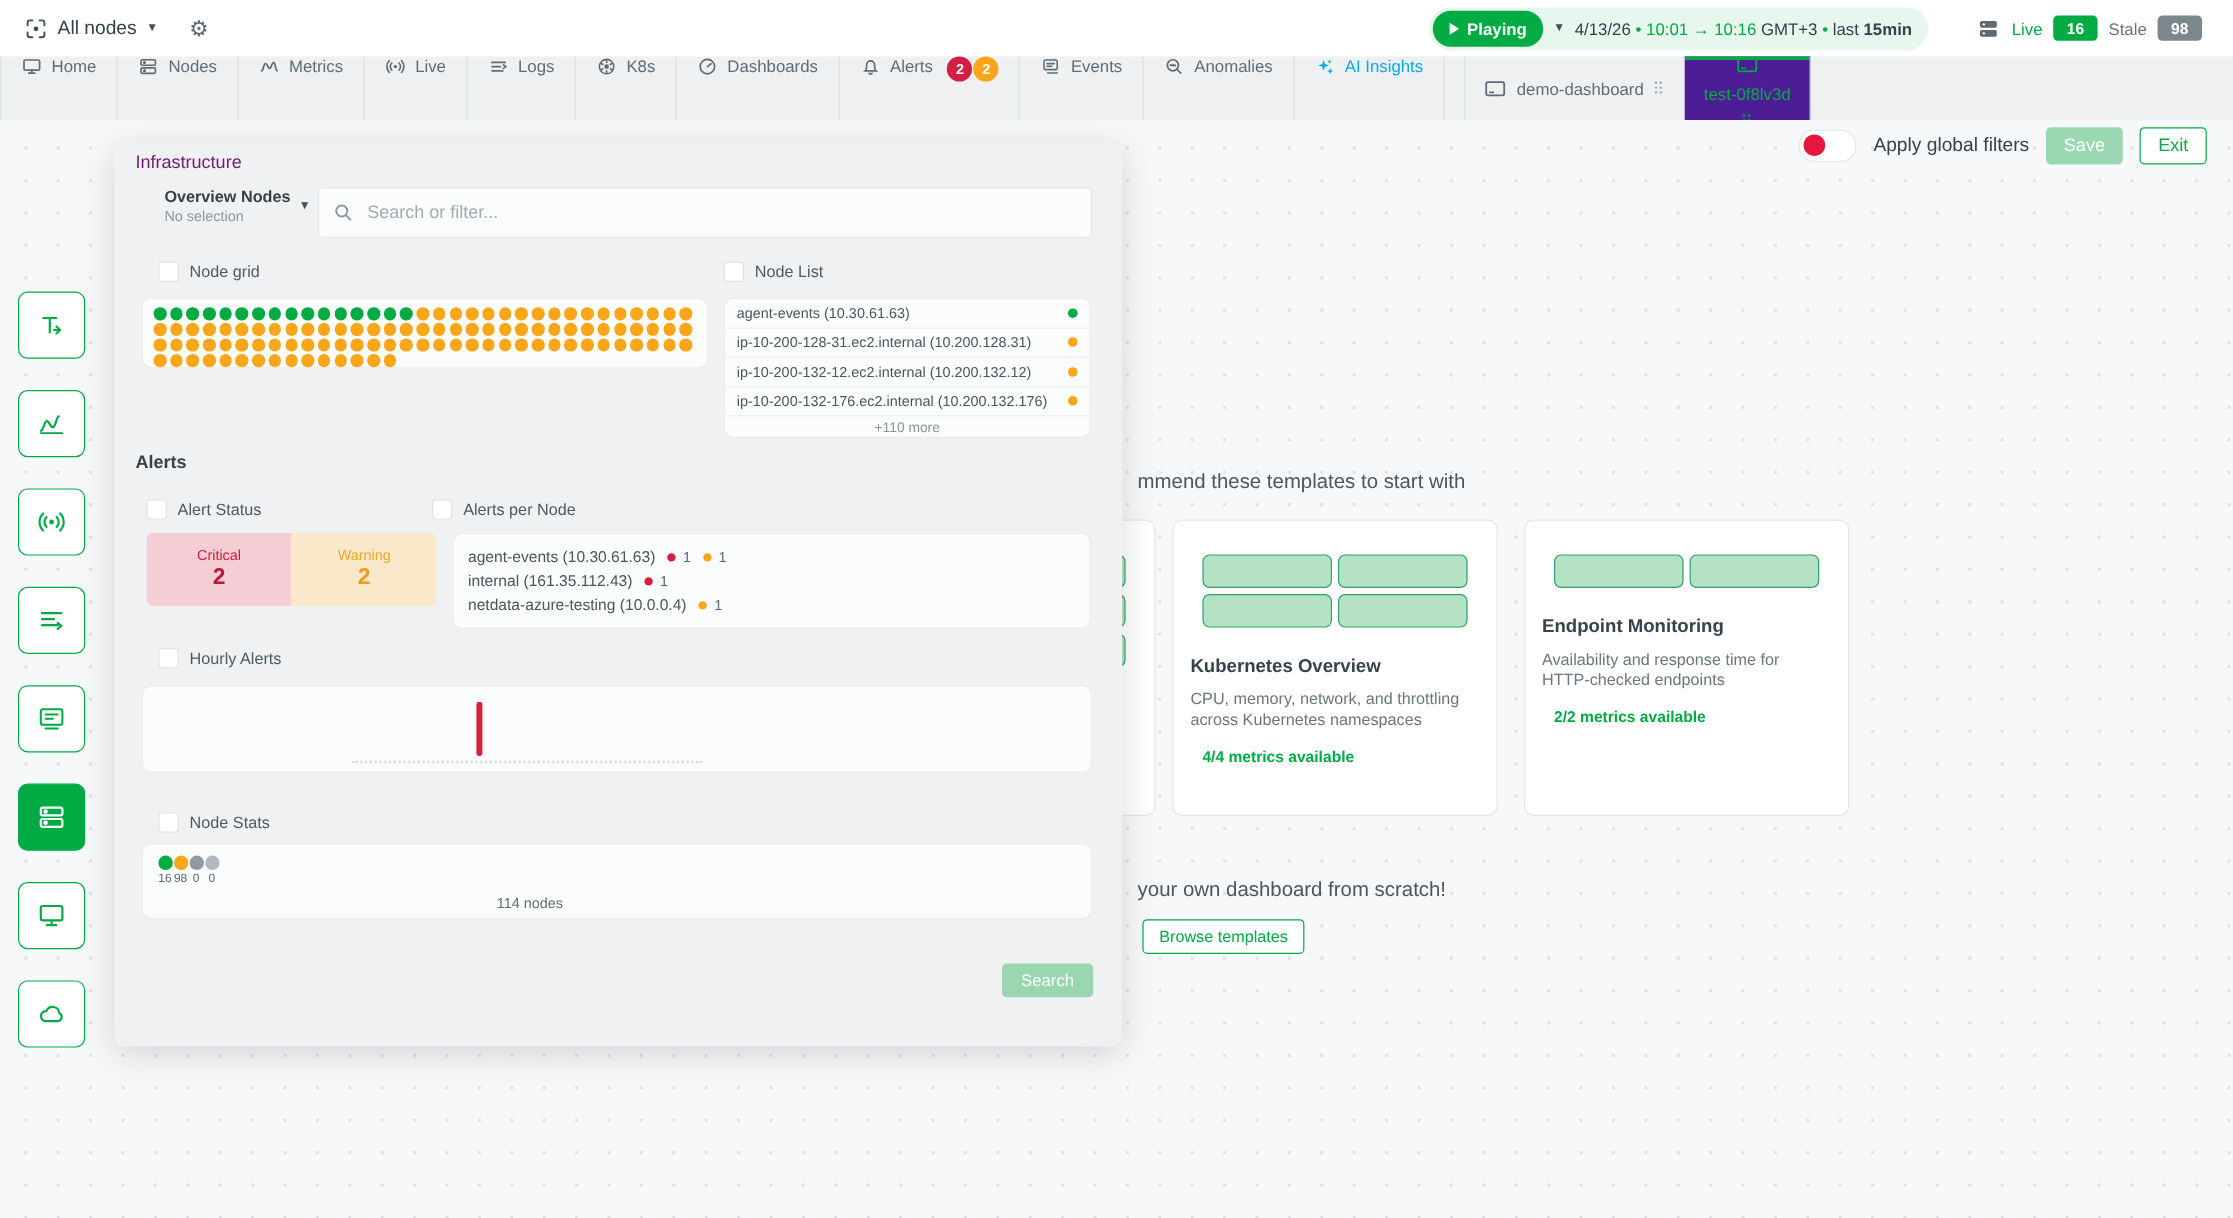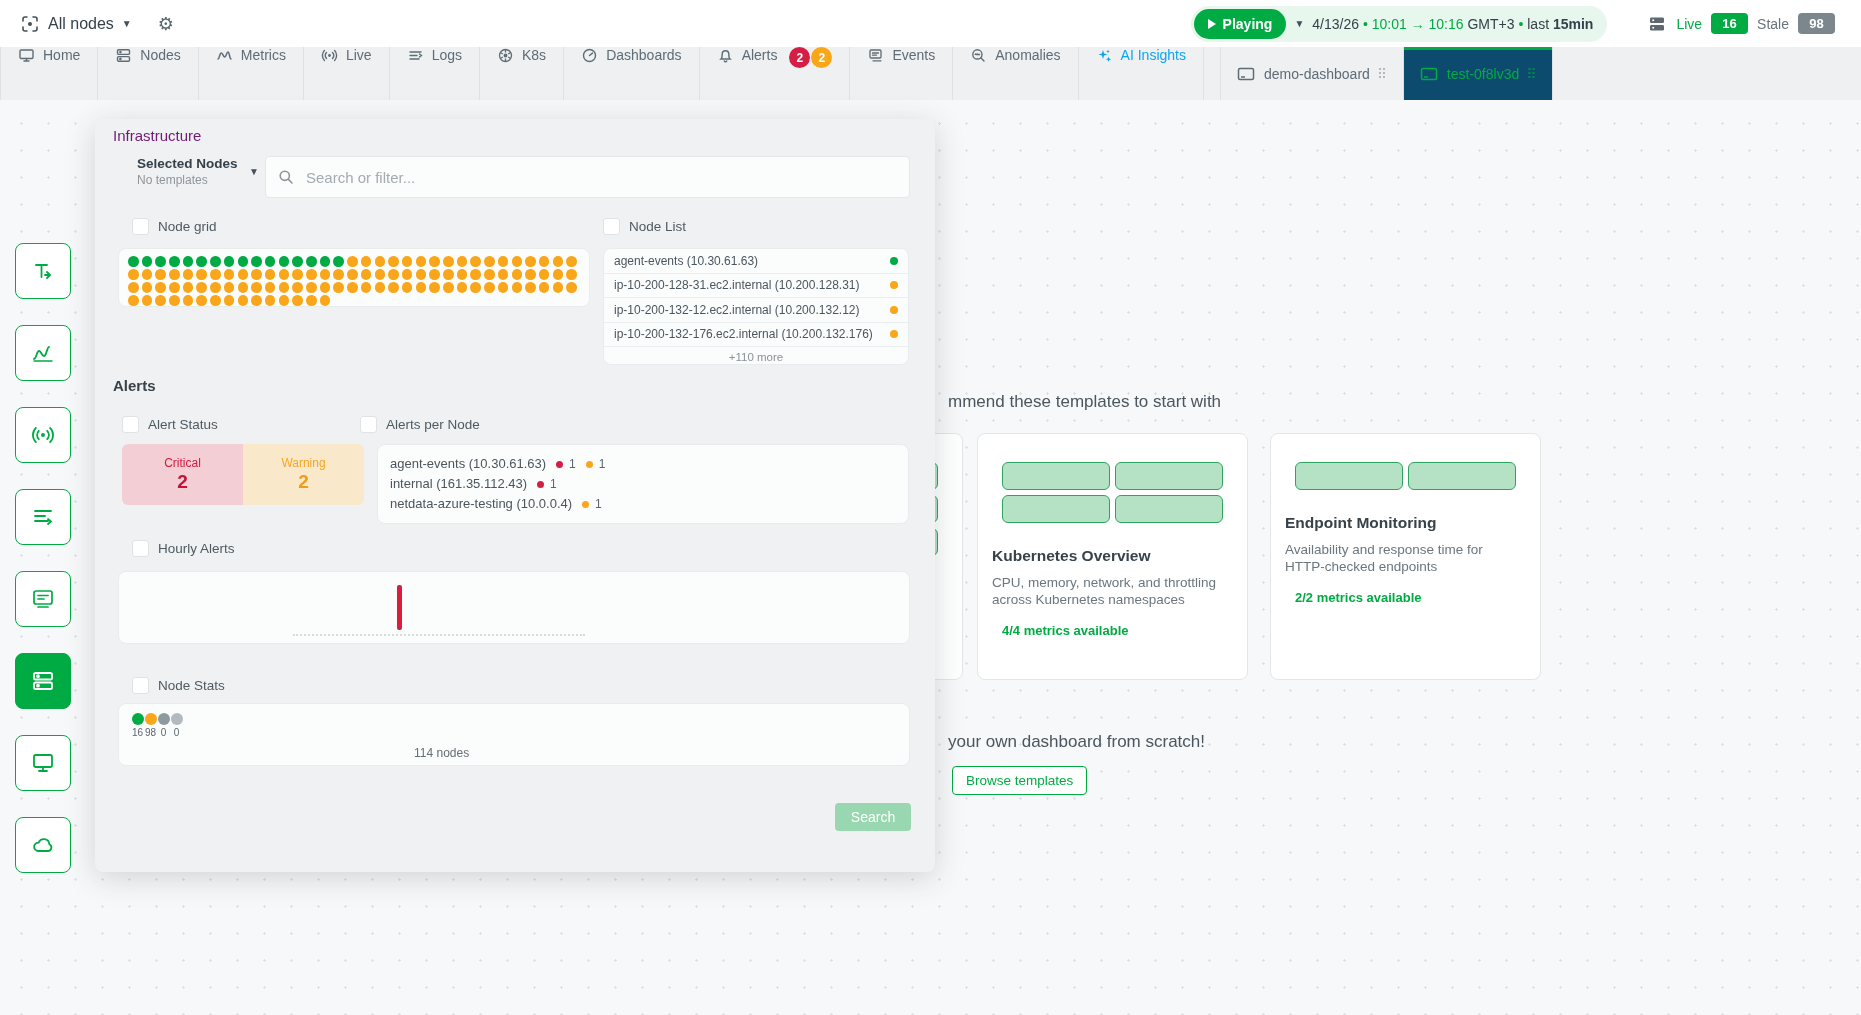--- a/index.html
+++ b/index.html
@@ -33,21 +33,21 @@
   .tabbar{position:absolute;left:0;top:47px;width:100%;height:53px;background:#eef0f2;
           display:flex;align-items:stretch;border-bottom:1px solid #e2e6e8;}
   .tab{display:flex;align-items:flex-start;gap:8px;padding:0 17px;font-size:14px;color:#5f6c75;
        border-right:1px solid #dde2e4;cursor:pointer;white-space:nowrap;}
   .tab:first-child{border-left:1px solid #dde2e4;}
   .tab .ticon{display:flex;align-items:center;}
   .tab.ai{color:#0aa7f0;}
   .tabgap{width:16px;border-right:1px solid #dde2e4;}
   .dtab{display:flex;align-items:center;gap:9px;padding:0 16px;font-size:14px;color:#5f6c75;
         border-right:1px solid #dde2e4;cursor:pointer;white-space:nowrap;}
-  .dtab.active{background:#0c4a6e;color:#00ab44;box-shadow:inset 0 3px 0 #00ab44;}
+  .dtab.active{background:#4c1d95;color:#00ab44;box-shadow:inset 0 3px 0 #00ab44;flex-direction:column;}
   .badge{width:21px;height:21px;border-radius:50%;color:#fff;font-size:12px;font-weight:bold;
          display:inline-flex;align-items:center;justify-content:center;}
   .badge.crit{background:#d41e45;z-index:2;position:relative;margin-left:4px;}
   .badge.warn{background:#f9a61a;margin-left:-7px;}
   .drag6{display:inline-grid;grid-template-columns:repeat(2,4px);grid-auto-rows:4px;opacity:.55}
   .drag6 i{width:2.5px;height:2.5px;border-radius:50%;background:currentColor;}
   
   .content{position:absolute;left:0;top:100px;width:100%;height:915px;background:#f7f8f9;
            background-image:radial-gradient(#dcе0e3 1.2px,transparent 1.4px),radial-gradient(#dde1e4 1.2px,transparent 1.4px);
            background-image:radial-gradient(#dde1e4 1.2px,transparent 1.4px);background-size:27px 27px;background-position:8px 10px;}
@@ -319,20 +319,28 @@
           <i></i>
           <i></i>
           <i></i>
           <i></i>
         </span>
     </div>
   </div>
 
   <div class="content"></div>
 
+  <div class="toolbar">
+    <div class="toggle">
+        <div class="knob"></div>
+      </div>
+    <span class="tglbl">Apply global filters</span>
+    <button class="btn-save">Save</button>
+    <button class="btn-exit">Exit</button>
+  </div>
 
   <div class="rail-item" style="top:243px">
     <span>
         <svg width="26" height="26" viewBox="0 0 26 26" fill="none" stroke="#00ab44" stroke-width="1.8" stroke-linecap="round">
           <path d="M6 7h11M11.5 7v12M17 14l3 3-3 3M20 17h-5"></path>
         </svg>
       </span>
   </div>
   <div class="rail-item" style="top:325px">
     <span>
@@ -426,22 +434,22 @@
     <div class="tpl-metrics">2/2 metrics available</div>
   </div>
 
   <div class="scratch-text">your own dashboard from scratch!</div>
   <button class="btn-browse">Browse templates</button>
 
   <div class="modal">
     <div class="m-abs m-title">Infrastructure</div>
 
     <div class="m-abs selnodes">
-      <div class="sl1">Selected Nodes</div>
-      <div class="sl2">No templates</div>
+      <div class="sl1">Overview Nodes</div>
+      <div class="sl2">No selection</div>
       <span class="chev">▼</span>
     </div>
 
     <div class="m-abs searchbox">
       <span>
           <svg width="16" height="16" viewBox="0 0 16 16" fill="none" stroke="#8d969c" stroke-width="1.6" stroke-linecap="round">
             <circle cx="6.8" cy="6.8" r="4.6"></circle>
             <path d="M10.4 10.4L14 14"></path>
           </svg>
         </span>

